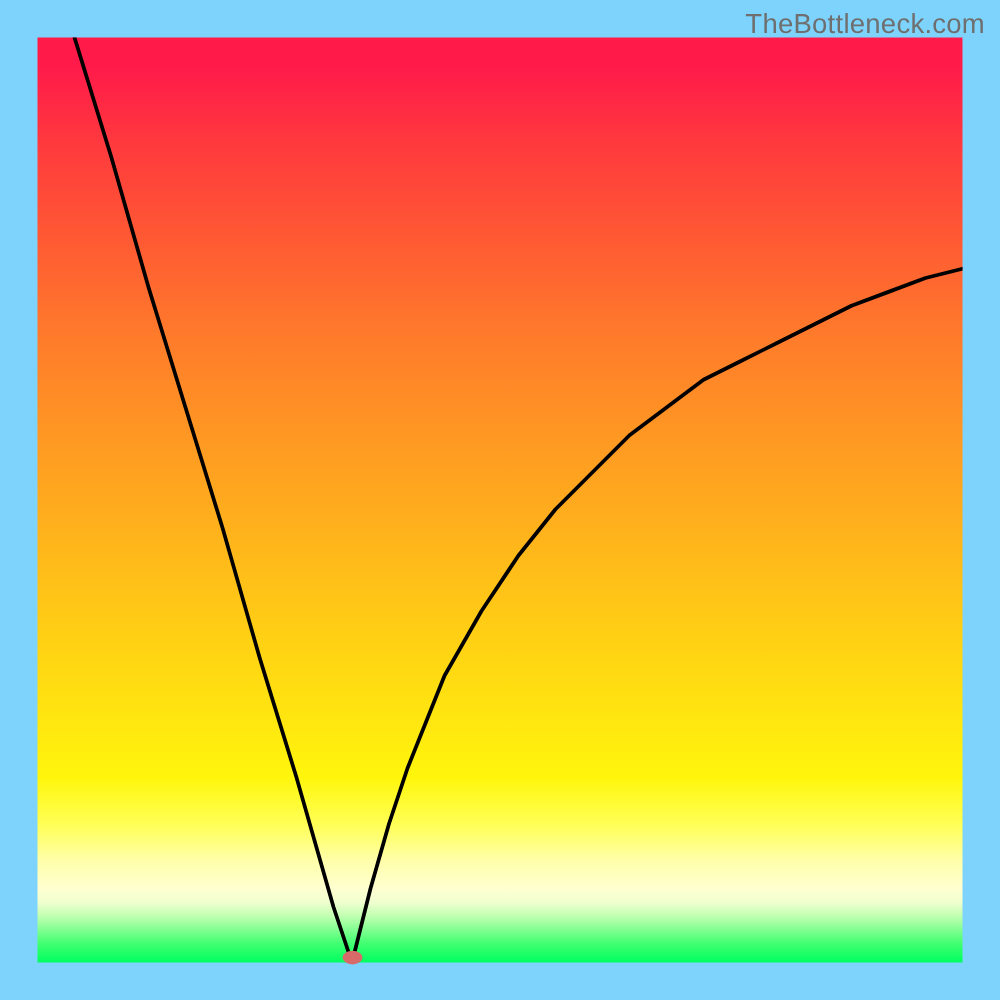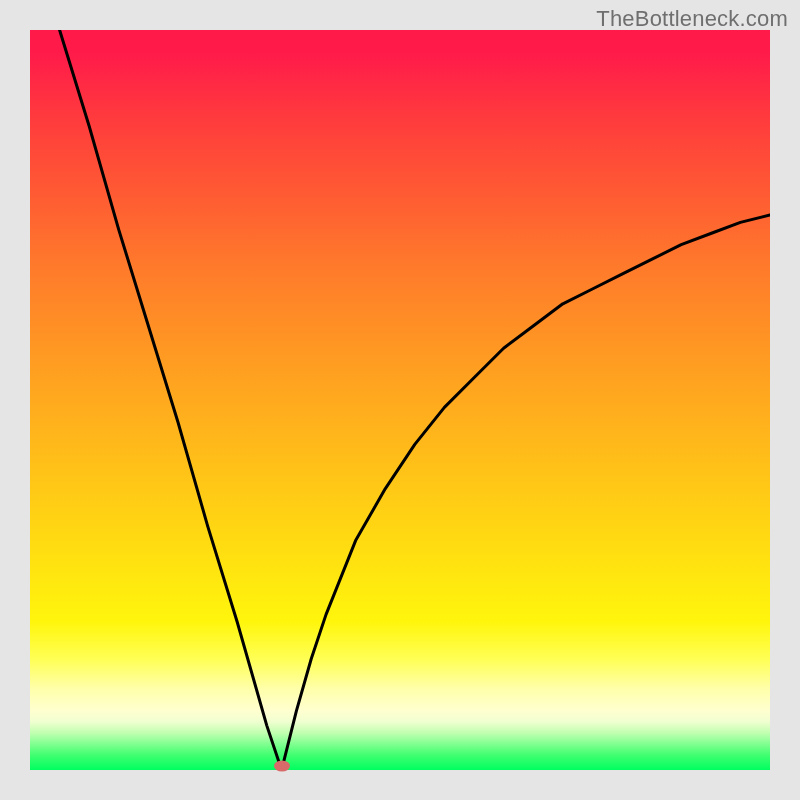--- a/index.html
+++ b/index.html
@@ -10,21 +10,21 @@
     background: #000;
     overflow: hidden;
     font-family: Arial, Helvetica, sans-serif;
   }
   .frame {
     position: absolute;
     left: 0;
     top: 0;
     width: 800px;
     height: 800px;
-    background: #e5e5e5;
+    background: #7dd3fc;
   }
   .plot {
     position: absolute;
     left: 30px;
     top: 30px;
     width: 740px;
     height: 740px;
     background: linear-gradient(to bottom,
       #ff1a4a 0%,
       #ff1a4a 3%,

